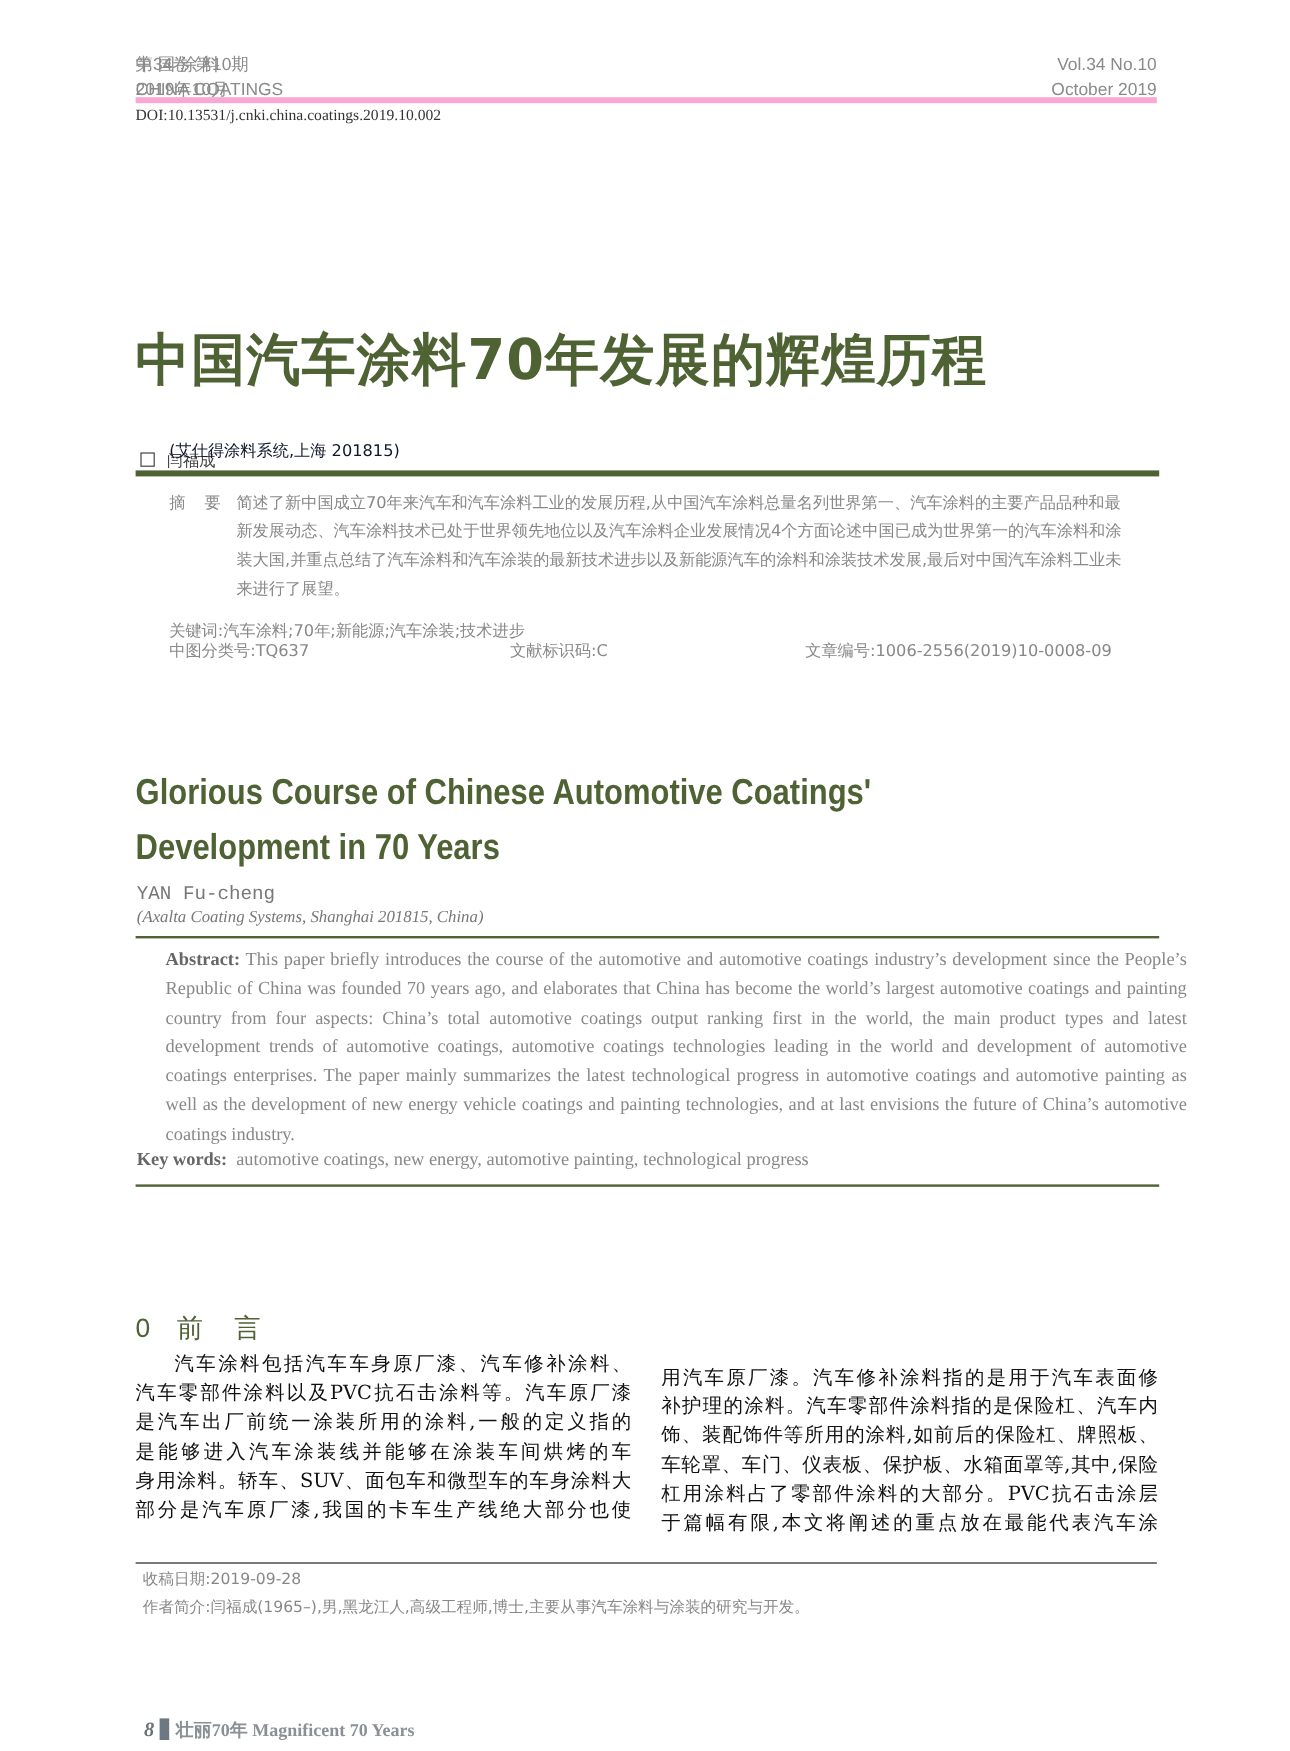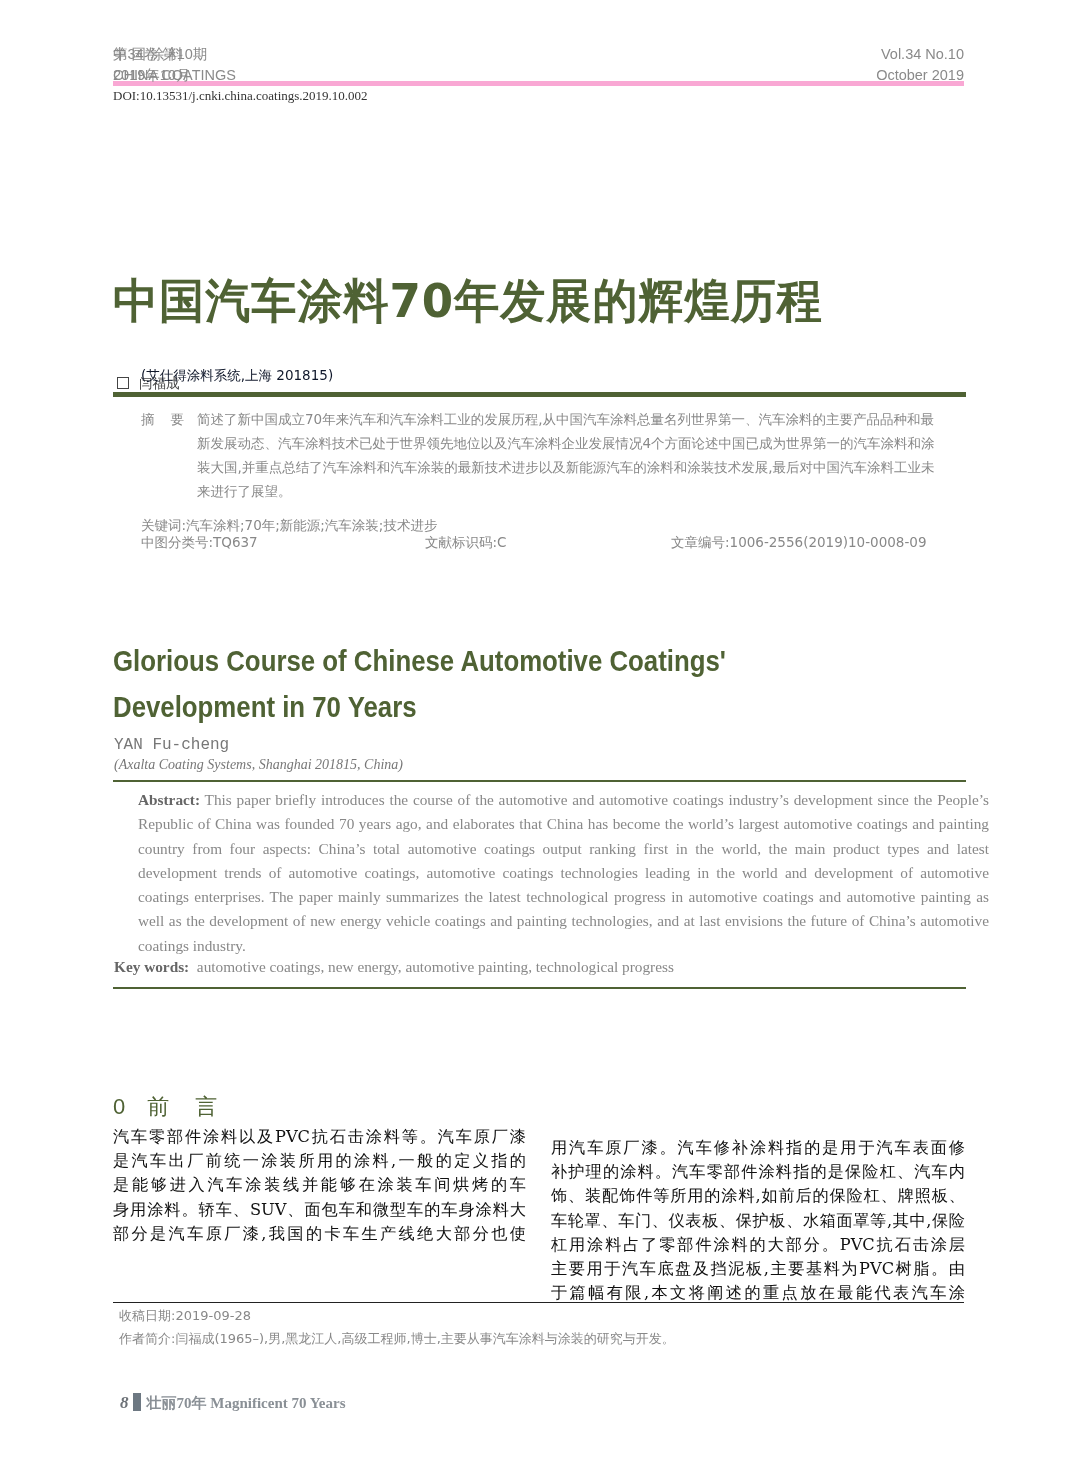--- a/index.html
+++ b/index.html
@@ -55,21 +55,21 @@
   .col-left { top: 1125px; left: 113px; width: 413px; }
   .col-right { top: 1136px; left: 551px; width: 414px; }
   .col-text p { text-align: justify; text-align-last: justify; }
   .col-text p.indent { text-indent: 2em; }
 
   .foot-rule { top: 1302px; left: 113px; width: 851px; height: 1px; background: #222; }
   .foot { left: 119px; font-size: 13px; color: #888; }
   .foot1 { top: 1307px; }
   .foot2 { top: 1330px; }
 
-  .pgnum { top: 1393px; left: 120px; font-family: "Liberation Serif", serif; font-size: 15px; color: #8a9096; font-weight: bold; }
+  .pgnum { top: 1432px; left: 120px; font-family: "Liberation Serif", serif; font-size: 15px; color: #8a9096; font-weight: bold; }
   .pgnum .n { font-style: italic; font-size: 17px; color: #6d7278; }
   .pgnum .bar { display: inline-block; width: 8px; height: 18px; background: #6d7882; margin: 0 6px 0 4px; vertical-align: -3px; }
 </style>
 </head>
 <body>
 
 <div class="hdr">
   <div class="col left">
     <div>第34卷 第10期</div>
     <div>2019年10月</div>
@@ -113,33 +113,33 @@
 
 <div class="abs en-abs"><b>Abstract:</b><span> This paper briefly introduces the course of the automotive and automotive coatings industry’s development since the People’s Republic of China was founded 70 years ago, and elaborates that China has become the world’s largest automotive coatings and painting country from four aspects: China’s total automotive coatings output ranking first in the world, the main product types and latest development trends of automotive coatings, automotive coatings technologies leading in the world and development of automotive coatings enterprises. The paper mainly summarizes the latest technological progress in automotive coatings and automotive painting as well as the development of new energy vehicle coatings and painting technologies, and at last envisions the future of China’s automotive coatings industry.</span></div>
 <div class="abs en-kw"><b>Key words:</b><span style="white-space:pre">  automotive coatings, new energy, automotive painting, technological progress</span></div>
 <div class="abs thin-rule2"></div>
 
 <div class="abs sec-head">
   <span class="num">0</span><span class="t">前言</span>
 </div>
 
 <div class="abs col-text col-left">
+  <p class="indent">汽车涂料包括汽车车身原厂漆、汽车修补涂料、</p>
   <p>汽车零部件涂料以及PVC抗石击涂料等。汽车原厂漆</p>
   <p>是汽车出厂前统一涂装所用的涂料,一般的定义指的</p>
   <p>是能够进入汽车涂装线并能够在涂装车间烘烤的车</p>
   <p>身用涂料。轿车、SUV、面包车和微型车的车身涂料大</p>
   <p>部分是汽车原厂漆,我国的卡车生产线绝大部分也使</p>
 </div>
 <div class="abs col-text col-right">
   <p>用汽车原厂漆。汽车修补涂料指的是用于汽车表面修</p>
   <p>补护理的涂料。汽车零部件涂料指的是保险杠、汽车内</p>
   <p>饰、装配饰件等所用的涂料,如前后的保险杠、牌照板、</p>
   <p>车轮罩、车门、仪表板、保护板、水箱面罩等,其中,保险</p>
   <p>杠用涂料占了零部件涂料的大部分。PVC抗石击涂层</p>
-  <p>主要用于汽车底盘及挡泥板,主要基料为PVC树脂。由</p>
   <p>于篇幅有限,本文将阐述的重点放在最能代表汽车涂</p>
 </div>
 
 <div class="abs foot-rule"></div>
 <div class="abs foot foot1">收稿日期:2019-09-28</div>
 <div class="abs foot foot2">作者简介:闫福成(1965–),男,黑龙江人,高级工程师,博士,主要从事汽车涂料与涂装的研究与开发。</div>
 
 <div class="abs pgnum">
   <span class="n">8</span><span class="bar"></span><span>壮丽70年 Magnificent 70 Years</span>
 </div>

